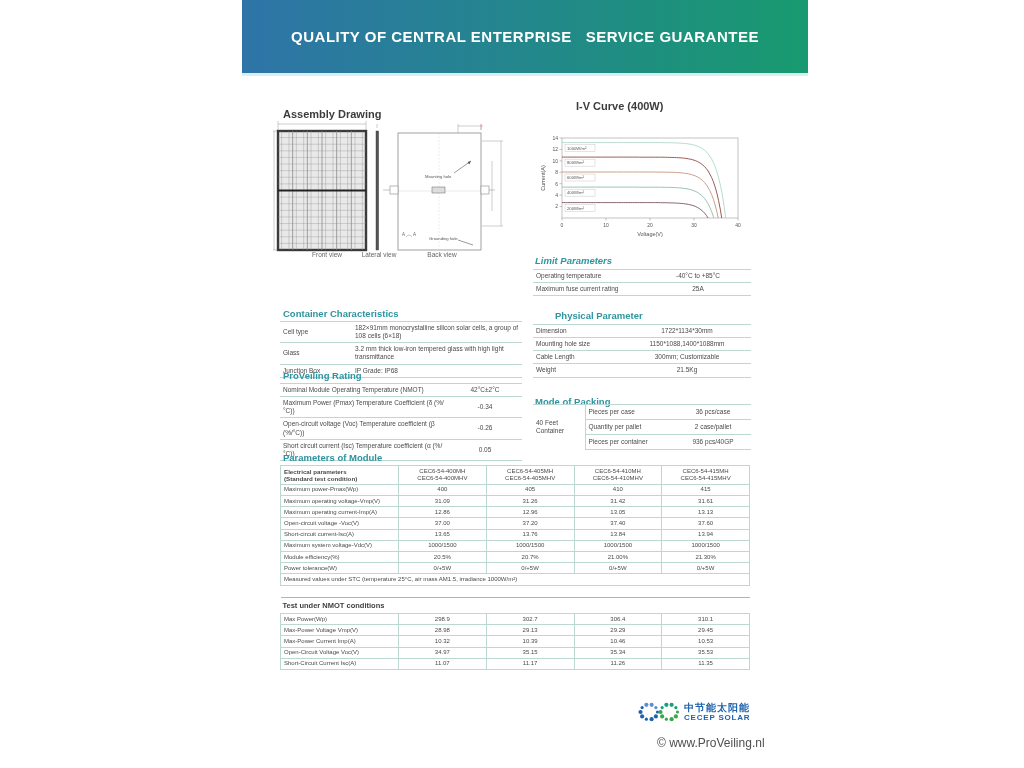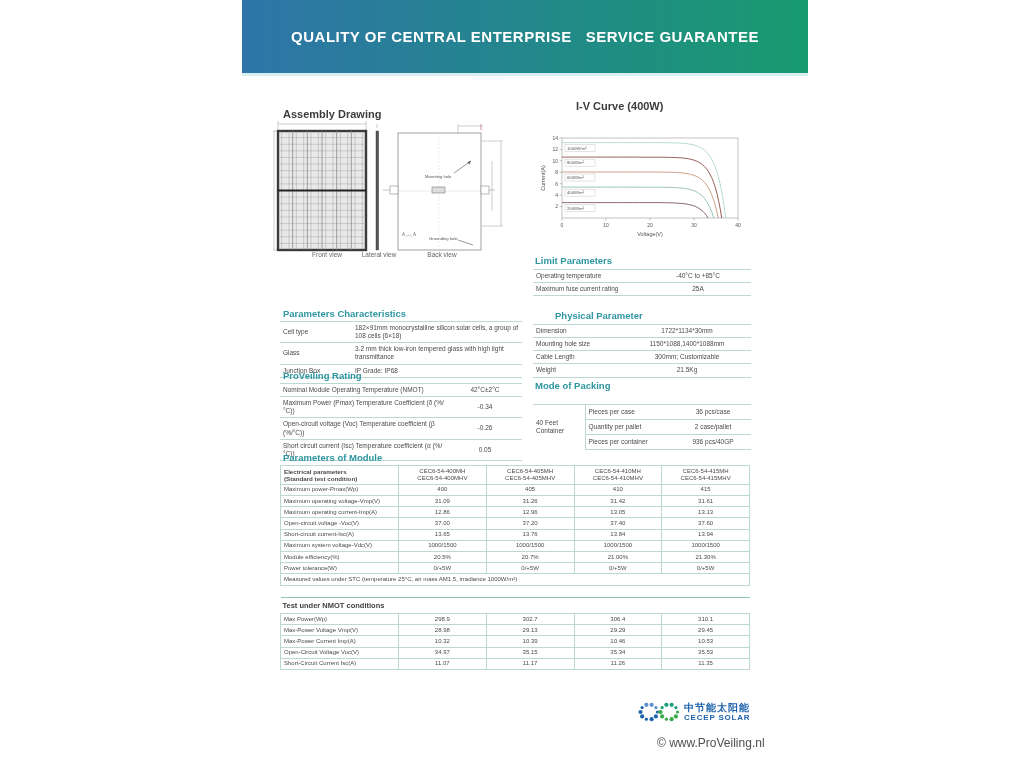--- a/index.html
+++ b/index.html
@@ -189,21 +189,21 @@
       <rect x="27" y="27.14285714285714" width="30" height="7" fill="#ffffff" fill-opacity="0.85" stroke="#bbbbbb" stroke-width="0.4"></rect>
       <text x="29" y="32.14285714285714" font-size="4.2" fill="#555">800W/m²</text>
       <rect x="27" y="41.99999999999999" width="30" height="7" fill="#ffffff" fill-opacity="0.85" stroke="#bbbbbb" stroke-width="0.4"></rect>
       <text x="29" y="46.99999999999999" font-size="4.2" fill="#555">600W/m²</text>
       <rect x="27" y="57.14285714285714" width="30" height="7" fill="#ffffff" fill-opacity="0.85" stroke="#bbbbbb" stroke-width="0.4"></rect>
       <text x="29" y="62.14285714285714" font-size="4.2" fill="#555">400W/m²</text>
       <rect x="27" y="72.57142857142857" width="30" height="7" fill="#ffffff" fill-opacity="0.85" stroke="#bbbbbb" stroke-width="0.4"></rect>
       <text x="29" y="77.57142857142857" font-size="4.2" fill="#555">200W/m²</text>
     </svg>
 
-  <div class="h-teal" style="left:283px;top:308px;">Parameters Characteristics</div>
+  <div class="h-teal" style="left:283px;top:308px;">Container Characteristics</div>
   <table class="kv" style="left:280px;top:321px;width:242px;">
     <colgroup>
         <col style="width:72px">
         <col>
       </colgroup>
   <tbody>
         <tr>
           <td class="k">Cell type</td>
           <td class="v">182×91mm monocrystalline silicon solar cells, a group of 108 cells (6×18)</td>
         </tr>
@@ -237,21 +237,21 @@
           <td class="k">Open-circuit voltage (Voc) Temperature coefficient (β (%/°C))</td>
           <td class="v">-0.26</td>
         </tr>
         <tr>
           <td class="k">Short circuit current (Isc) Temperature coefficient (α (%/°C))</td>
           <td class="v">0.05</td>
         </tr>
       </tbody>
     </table>
 
-  <div class="h-teal" style="left:535px;top:255px;">Limit Parameters</div>
+  <div class="h-teal" style="left:535px;top:255px;font-style:italic;">Limit Parameters</div>
   <table class="kv vcenter" style="left:533px;top:269px;width:218px;">
     <colgroup>
         <col style="width:112px">
         <col>
       </colgroup>
   <tbody>
         <tr>
           <td class="k">Operating temperature</td>
           <td class="v">-40°C to +85°C</td>
         </tr>
@@ -281,21 +281,21 @@
           <td class="k">Cable Length</td>
           <td class="v">300mm;  Customizable</td>
         </tr>
         <tr>
           <td class="k">Weight</td>
           <td class="v">21.5Kg</td>
         </tr>
       </tbody>
     </table>
 
-  <div class="h-teal" style="left:535px;top:380px;">Mode of Packing</div>
+  <div class="h-teal" style="left:535px;top:396px;">Mode of Packing</div>
   <table class="pk" id="packing-table" style="left:533px;top:404px;width:218px;">
     <colgroup>
         <col style="width:52px">
         <col style="width:90px">
         <col>
       </colgroup>
   <tbody>
         <tr>
           <td class="g" rowspan="3" style="white-space: pre-line;">40 Feet
 Container</td>

